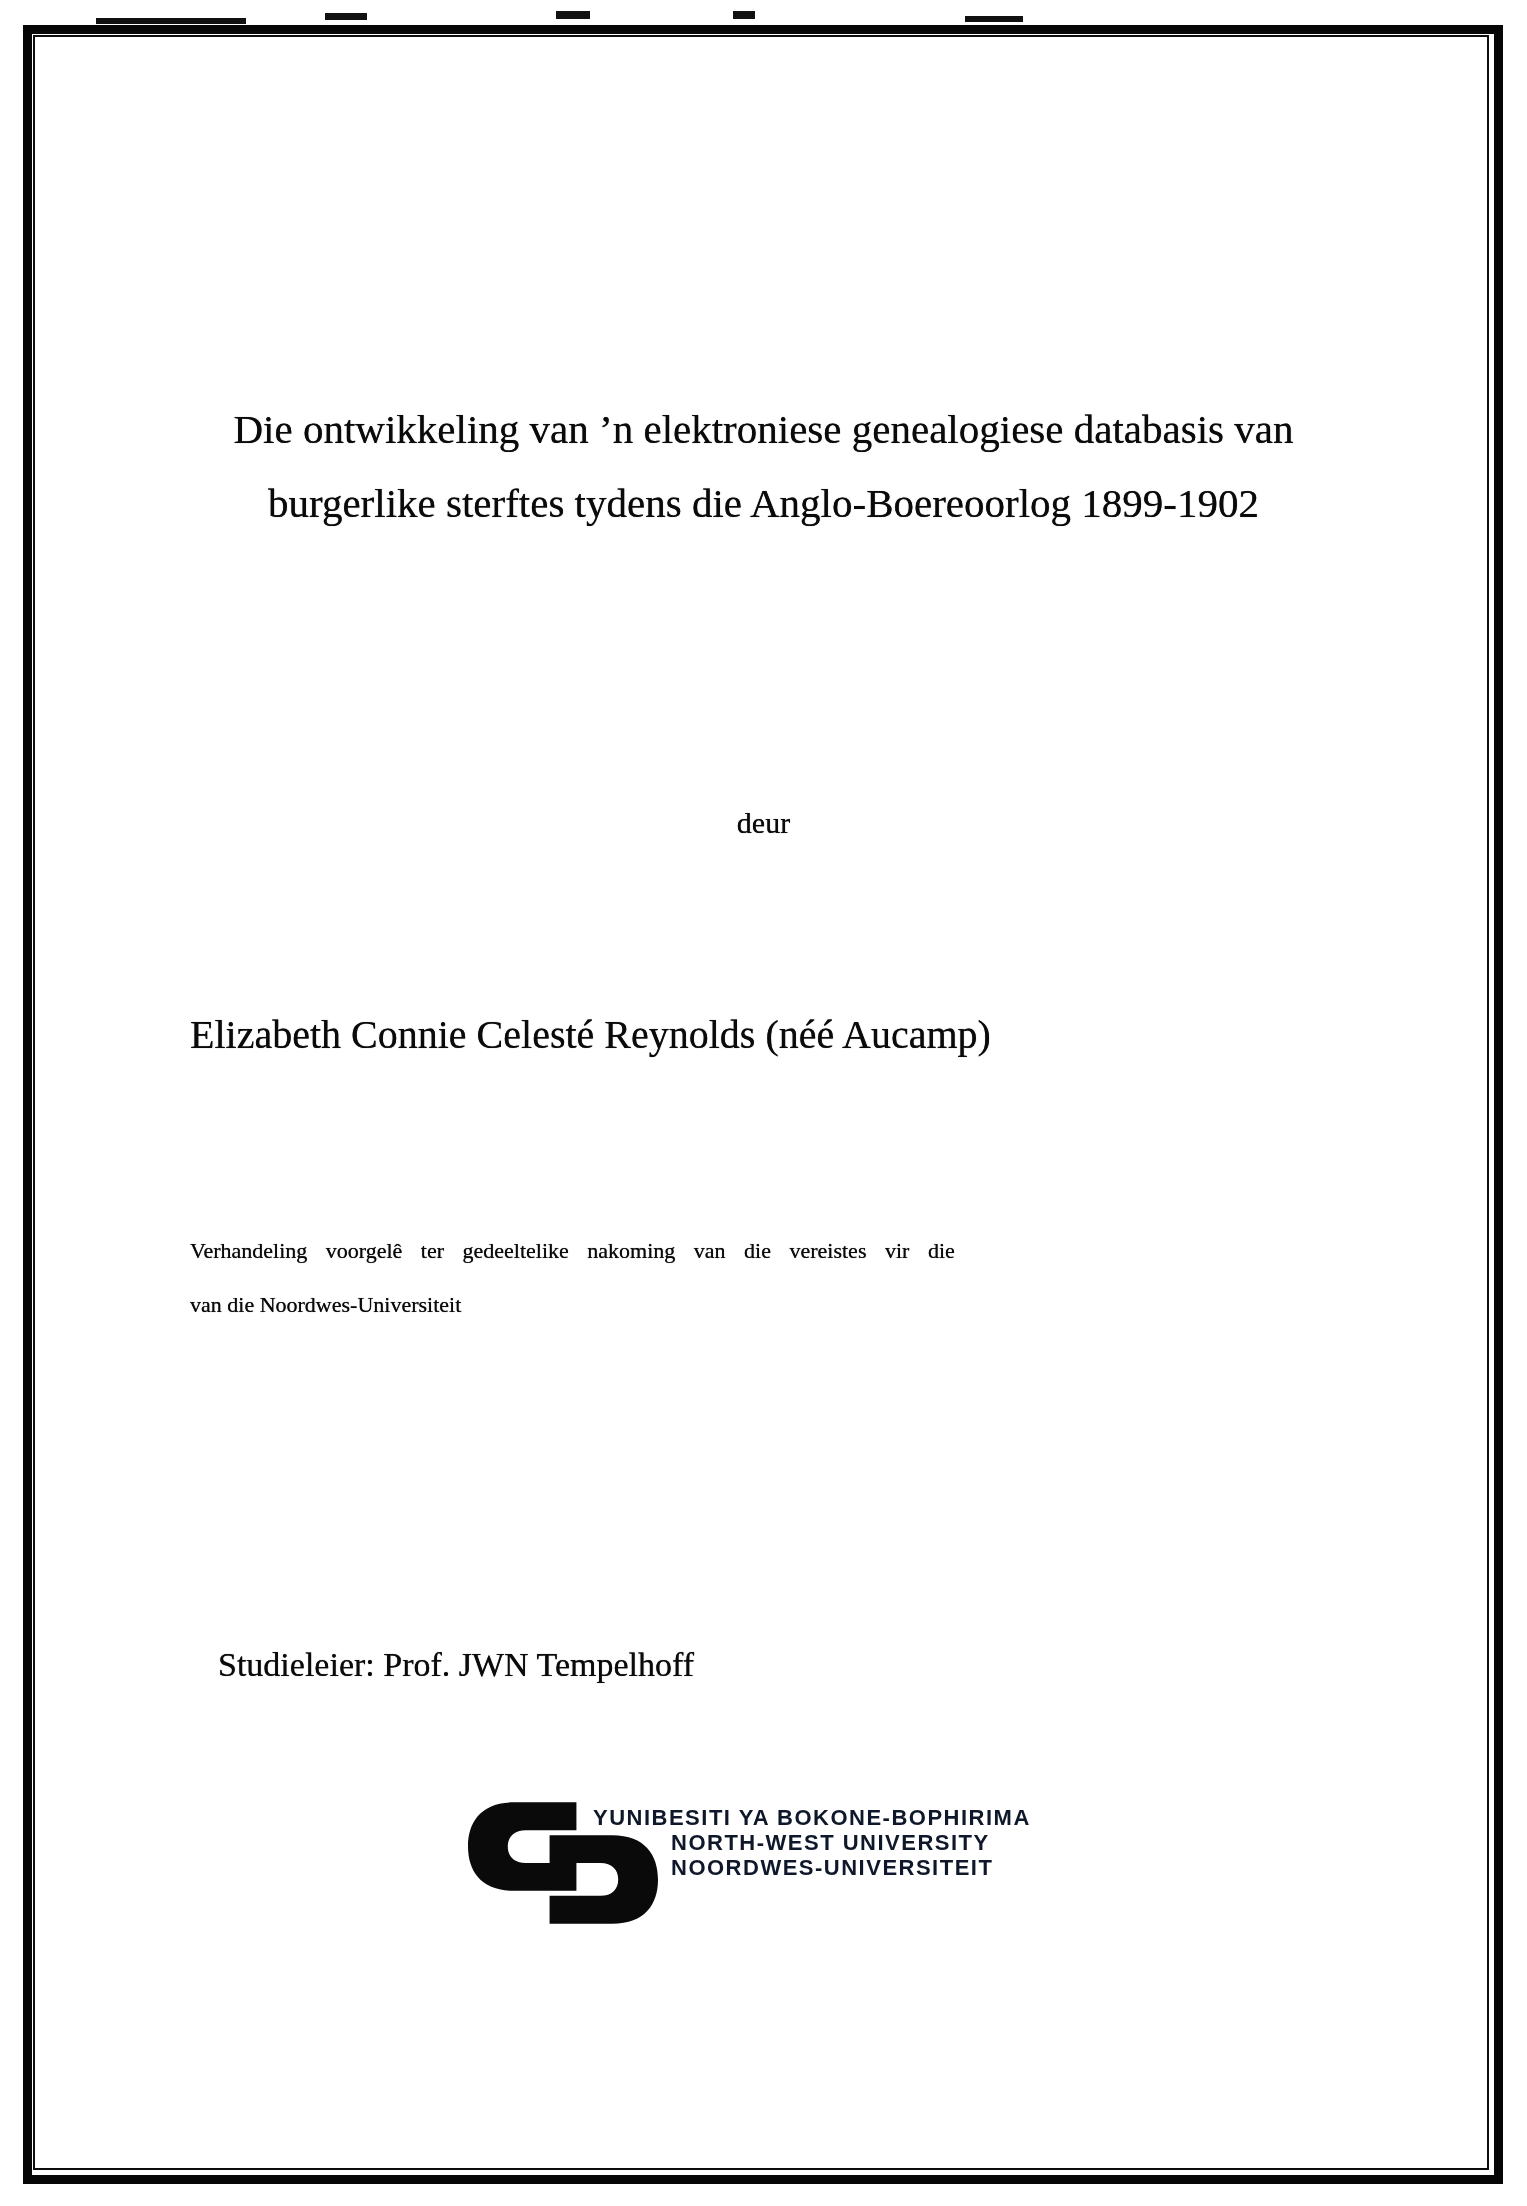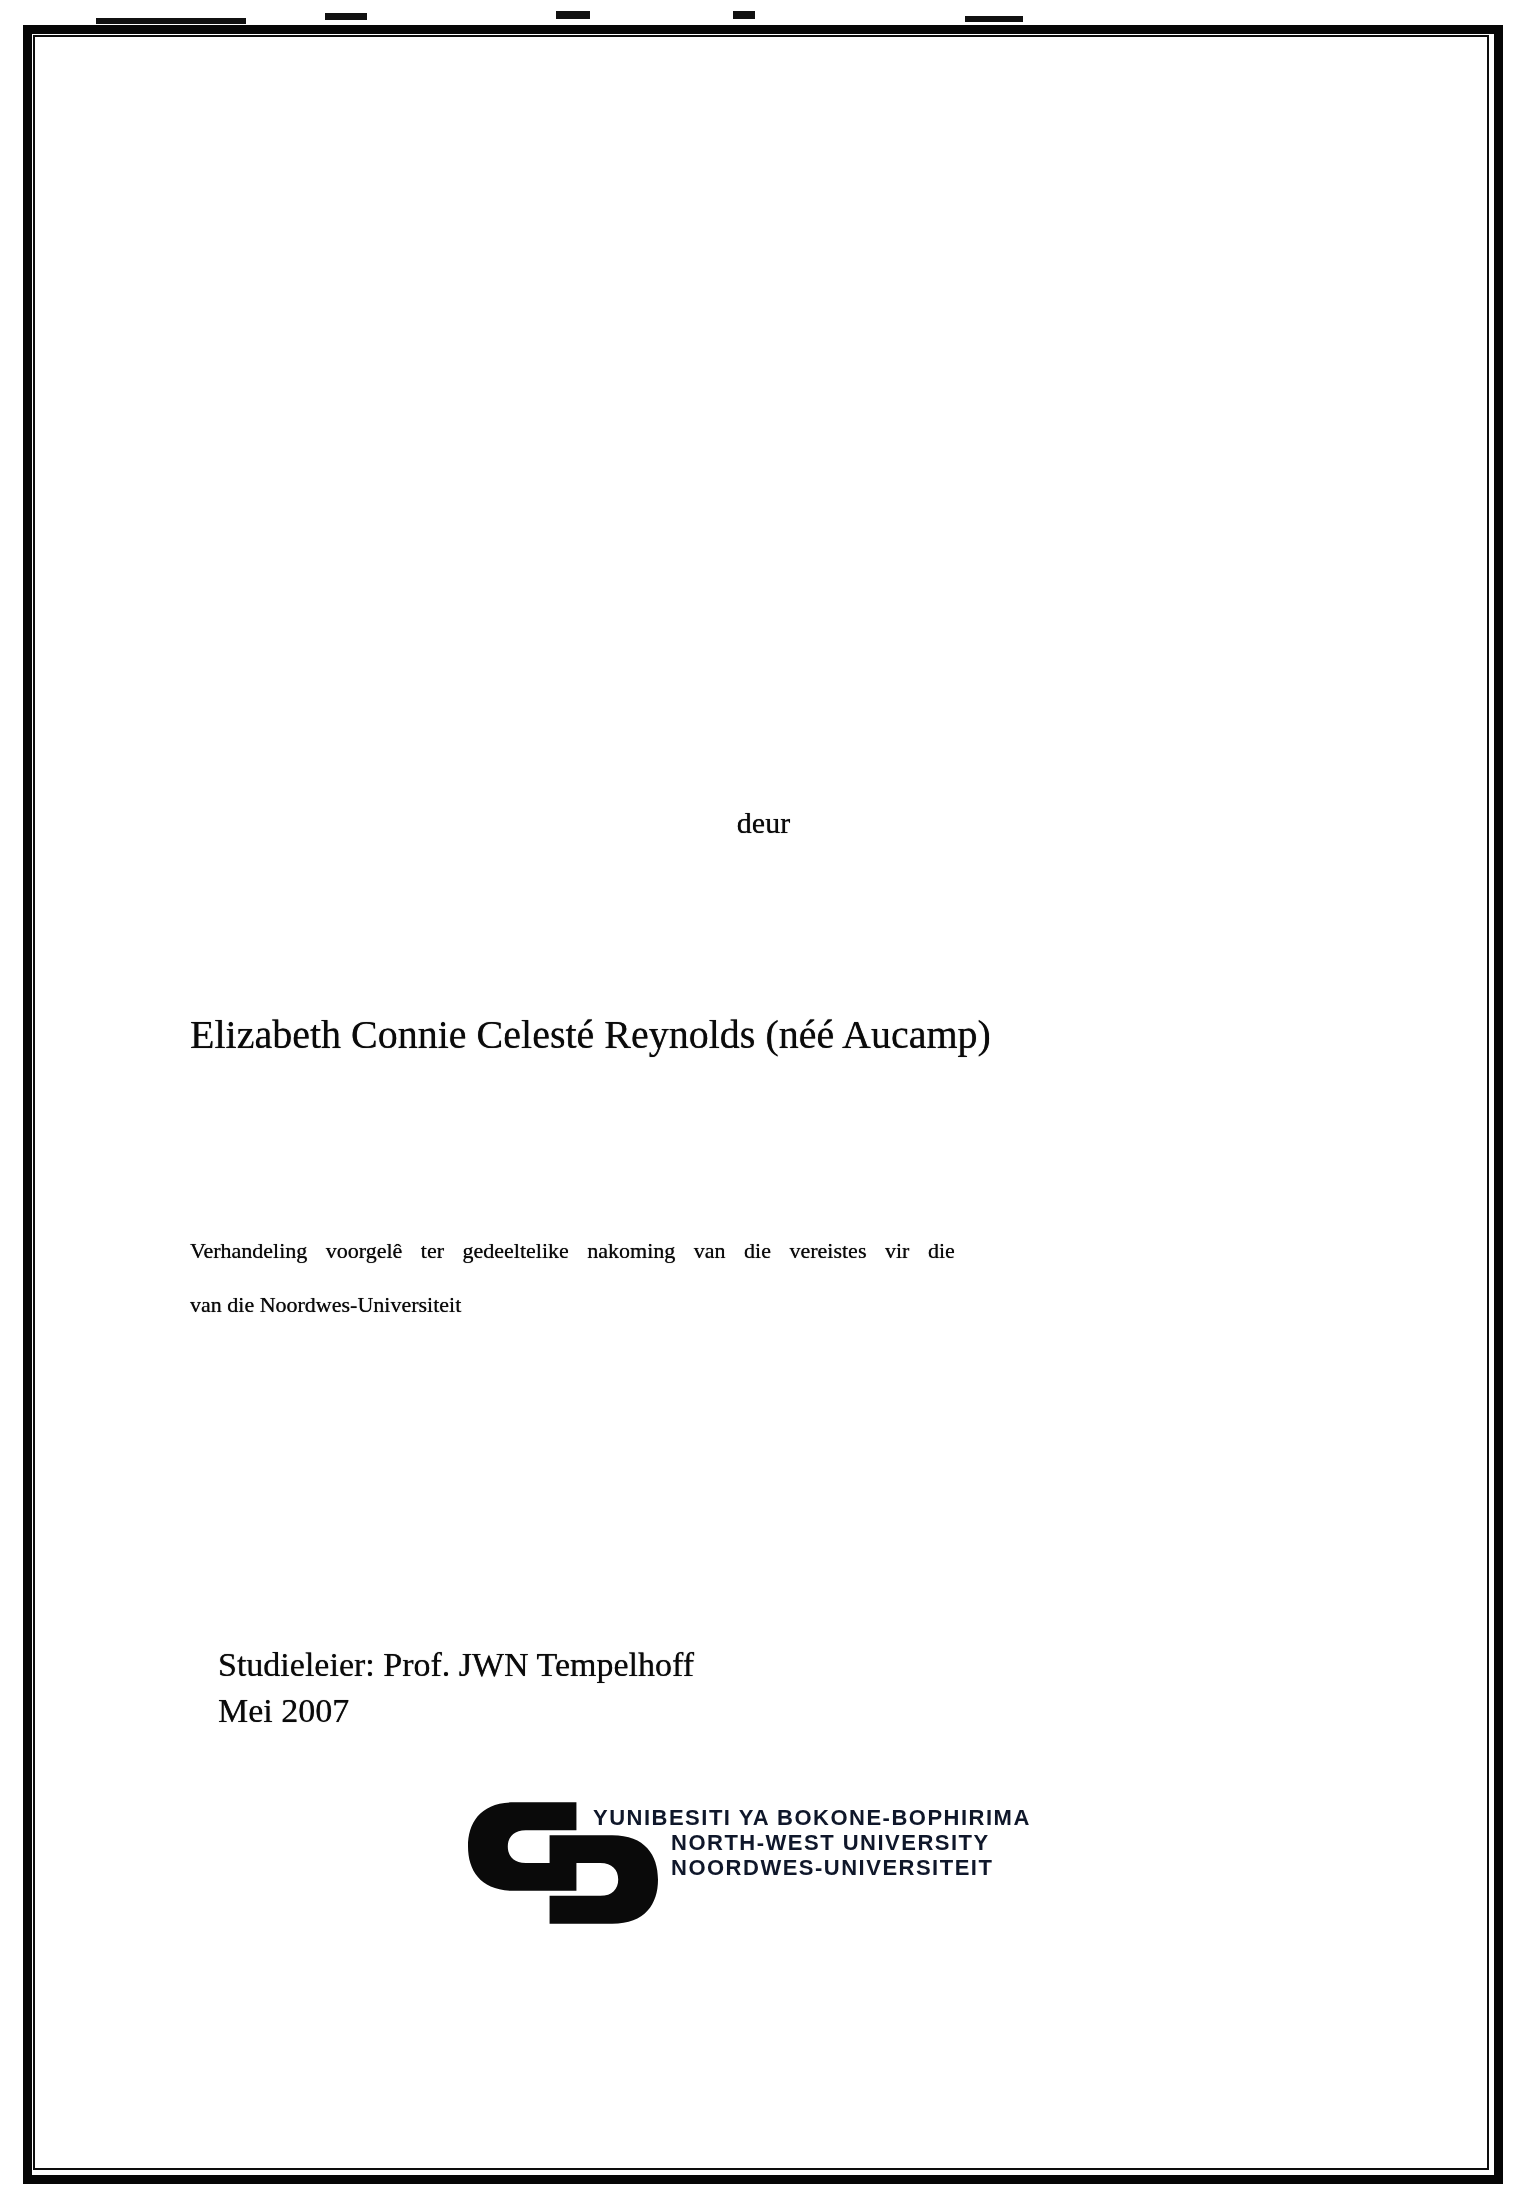--- a/index.html
+++ b/index.html
@@ -101,33 +101,36 @@
   <div class="artifact a1"></div>
   <div class="artifact a2"></div>
   <div class="artifact a3"></div>
   <div class="artifact a4"></div>
   <div class="artifact a5"></div>
 
   <div class="outer-frame">
     <div class="inner-frame"></div>
   </div>
 
+  <div class="col title-block ink">
+    <div>Die ontwikkeling van ’n elektroniese genealogiese databasis van</div>
+    <div>burgerlike sterftes tydens die Anglo-Boereoorlog 1899-1902</div>
+  </div>
 
   <div class="col byline ink">deur</div>
 
   <div class="col author ink">Elizabeth Connie Celesté Reynolds (néé Aucamp)</div>
 
   <div class="col statement ink">
     <div class="justified">Verhandeling voorgelê ter gedeeltelike nakoming van die vereistes vir die</div>
     <div>van die Noordwes-Universiteit</div>
   </div>
 
   <div class="col supervisor-block ink">
     <div>Studieleier: Prof. JWN Tempelhoff</div>
-    <div>Mei 2007</div>
   </div>
 
   <div class="logo-block">
     <svg class="logo-mark" width="190" height="122" viewBox="0 0 191 122" aria-hidden="true">
       <g fill="#0a0a0a">
         <path d="M109,0 H46 C13,0 0,20 0,44.5 C0,69 13,89 46,89 H109 V61 H58 C46,61 40,54 40,44.5 C40,35 46,28 58,28 H109 Z"></path>
         <path d="M109,0 H46 C13,0 0,20 0,44.5 C0,69 13,89 46,89 H109 V61 H58 C46,61 40,54 40,44.5 C40,35 46,28 58,28 H109 Z" transform="rotate(180 95.5 61)"></path>
       </g>
     </svg>
     <div class="logo-text">

